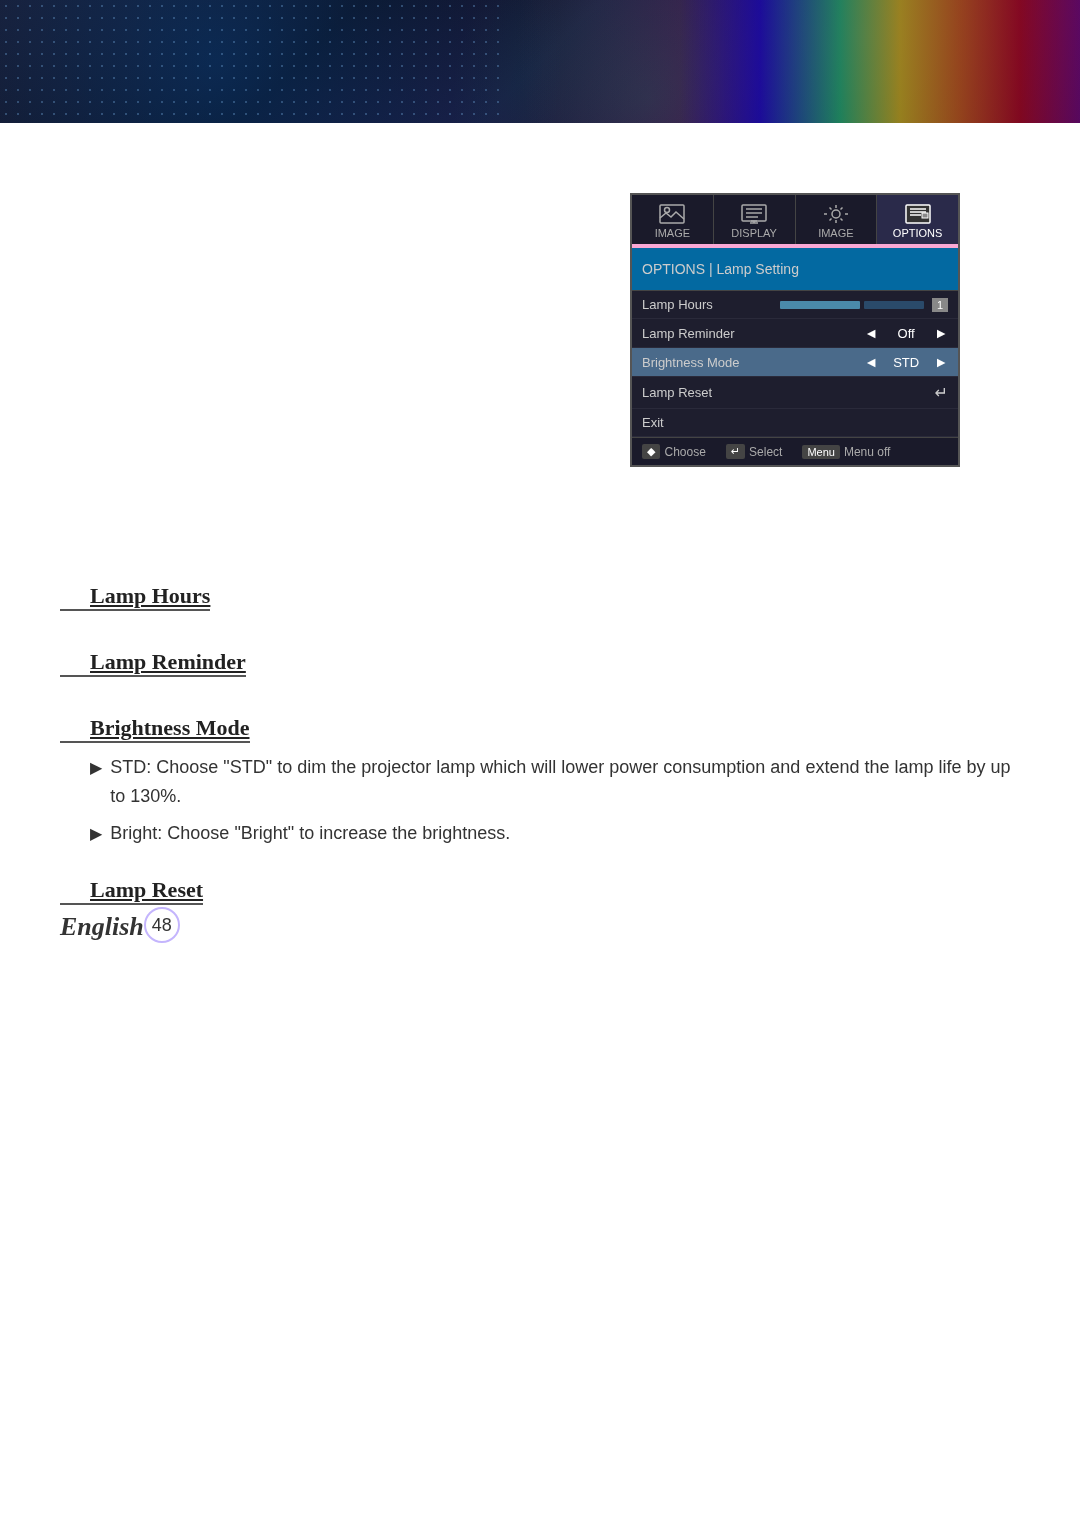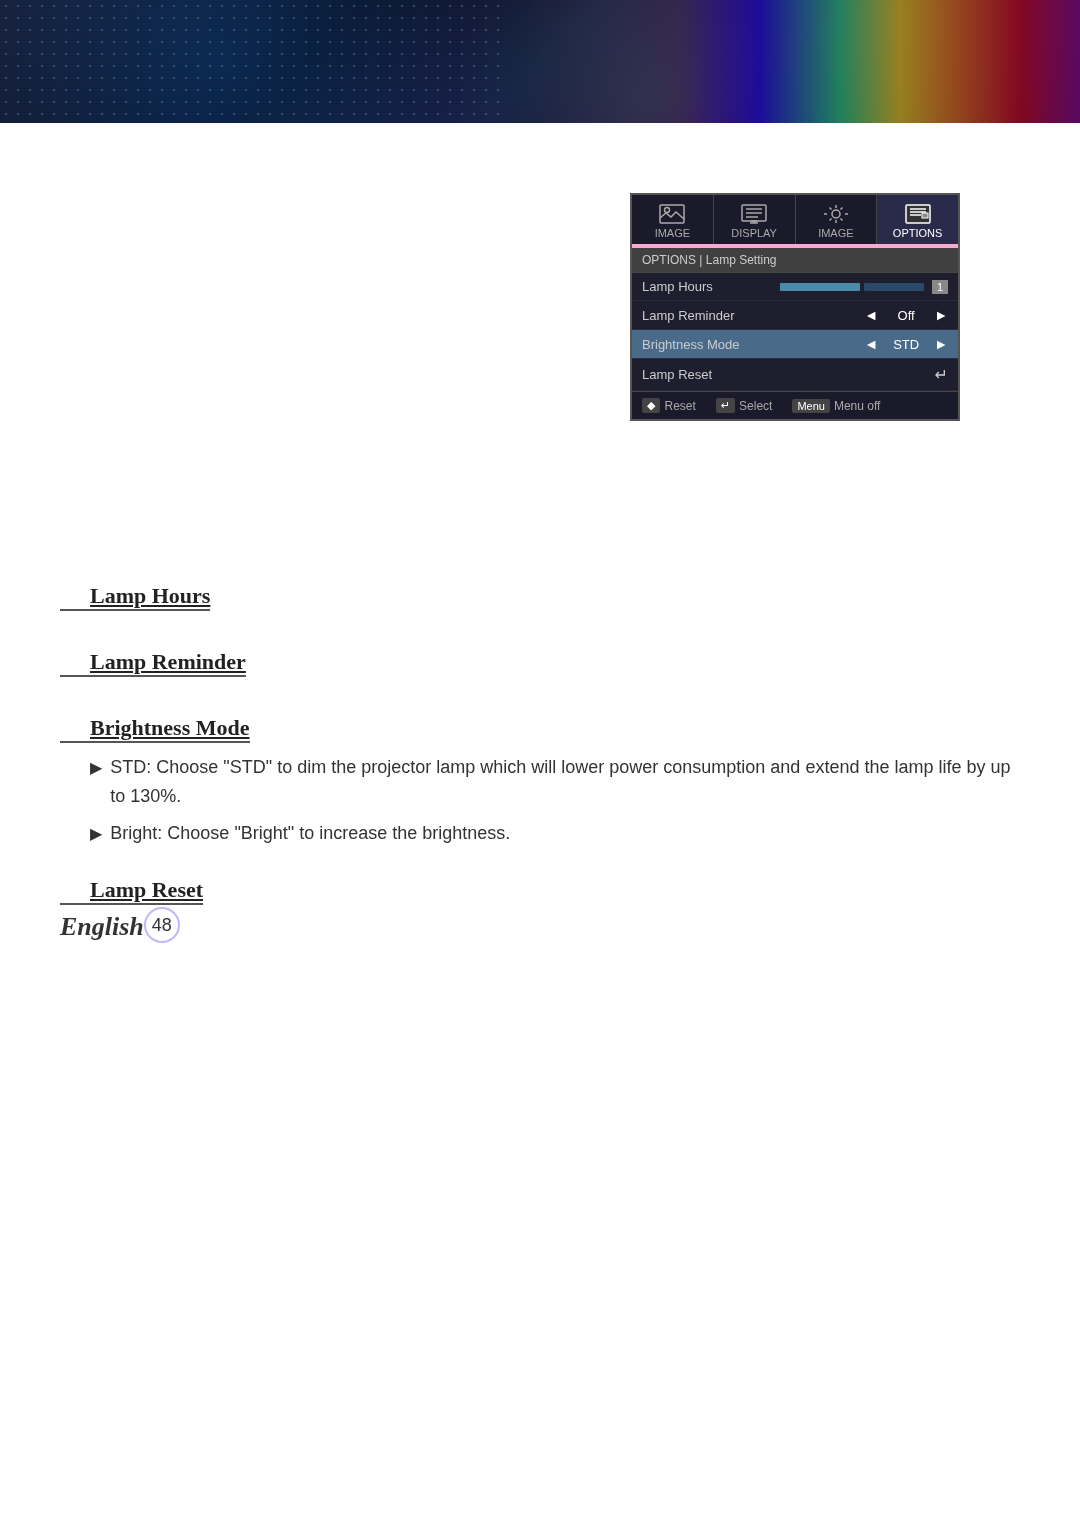--- a/index.html
+++ b/index.html
@@ -127,24 +127,24 @@
       justify-content: center;
       margin-bottom: 2px;
     }
 
     .tab-icon svg {
       width: 26px;
       height: 20px;
     }
 
     .menu-breadcrumb {
-      background: #404040;
+      background: #0369a1;
       color: #ccc;
-      padding: 5px 10px;
-      font-size: 12px;
+      padding: 13px 10px;
+      font-size: 14px;
       border-bottom: 1px solid #444;
     }
 
     .menu-rows {
       background: #1e1e2e;
     }
 
     .menu-row {
       display: flex;
       align-items: center;
@@ -429,27 +429,30 @@
             <span class="menu-row-arrow-left">◄</span>
             <span class="menu-row-value">STD</span>
             <span class="menu-row-arrow-right">►</span>
           </div>
 
           <div class="menu-row">
             <span class="menu-row-label">Lamp Reset</span>
             <span class="menu-row-enter">↵</span>
           </div>
 
+          <div class="menu-row">
+            <span class="menu-row-label">Exit</span>
+          </div>
 
         </div>
 
         <div class="menu-footer">
           <div class="footer-item">
             <span class="footer-icon">◆</span>
-            <span>Reset</span>
+            <span>Choose</span>
           </div>
           <div class="footer-item">
             <span class="footer-icon">↵</span>
             <span>Select</span>
           </div>
           <div class="footer-item">
             <span class="footer-icon">Menu</span>
             <span>Menu off</span>
           </div>
         </div>

